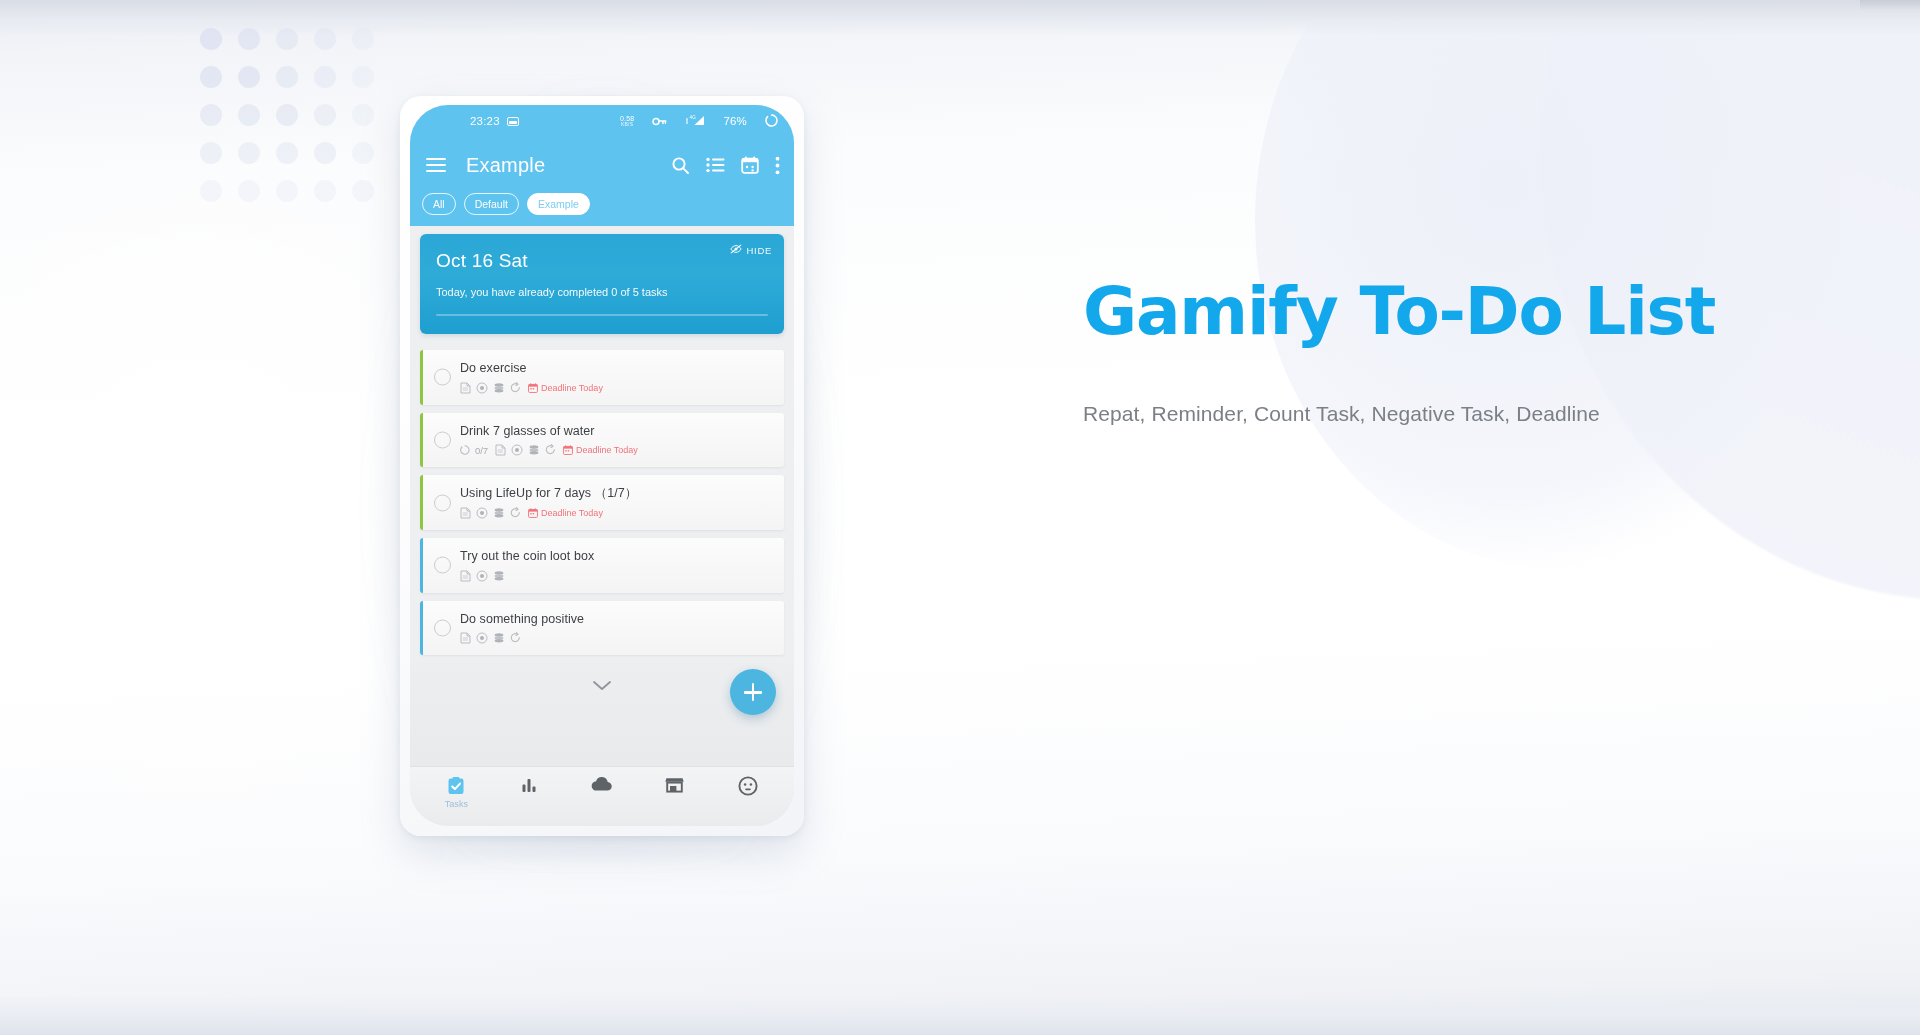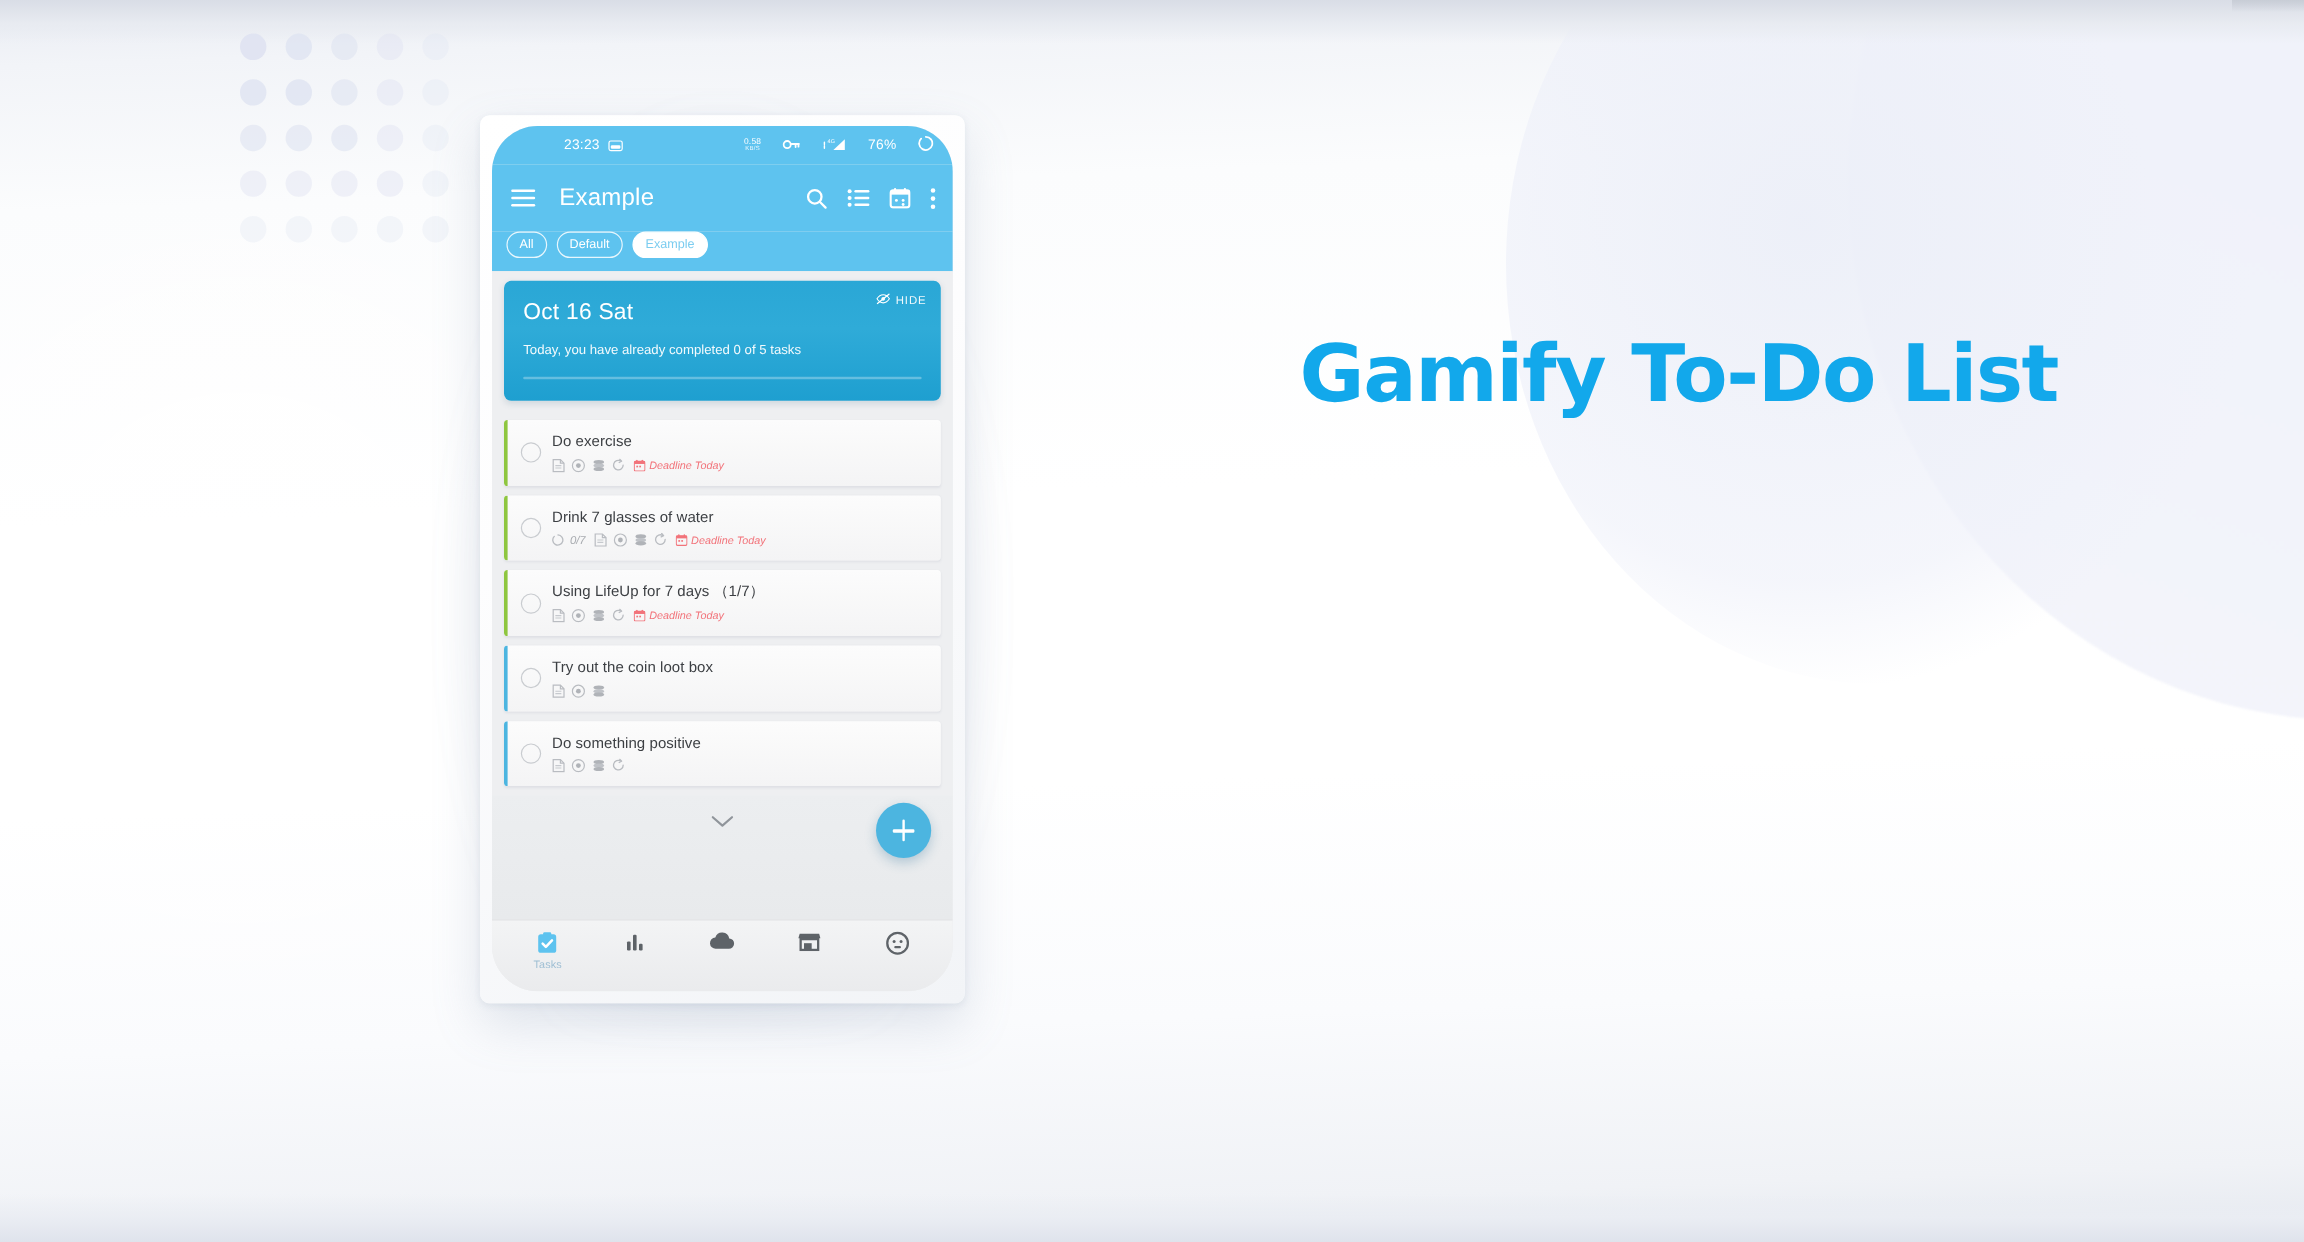--- a/index.html
+++ b/index.html
@@ -72,21 +72,21 @@
     z-index:3;
   }
   .phone-shadow {
     position:absolute; left:-26px; top:-8px; width:456px; height:762px;
     border-radius:62px;
     background:radial-gradient(ellipse at 50% 55%, rgba(120,140,170,.20) 0%, rgba(140,158,186,.10) 48%, rgba(255,255,255,0) 72%);
     filter:blur(14px);
   }
   .phone-body {
     position:absolute; inset:0;
-    border-radius:8px;
+    border-radius:21px;
     background:linear-gradient(150deg,#ffffff 0%,#fdfdfe 40%,#f2f4f7 100%);
     box-shadow:0 18px 42px rgba(110,130,160,.20), 0 2px 6px rgba(110,130,160,.12);
     padding:9px 10px 10px 10px;
   }
   .phone-screen {
     position:relative; width:100%; height:100%;
     border-radius:38px;
     overflow:hidden;
     background:#eceef0;
     display:flex; flex-direction:column;
@@ -226,21 +226,20 @@
   }
   .task-title {
     font-size:12.5px; color:#3c3f43;
     line-height:1.25; letter-spacing:.05px;
     white-space:nowrap;
   }
   .task-meta {
     margin-top:5px;
     display:flex; align-items:center; gap:5px;
     font-size:9px;
-    font-style:italic;
   }
   .task-meta svg { display:block; }
   .meta-count { font-size:9.5px; color:#a9acb1; margin-right:2px; letter-spacing:-.1px; }
   .deadline {
     display:flex; align-items:center; gap:3px;
     color:#f2737a; font-size:9px; margin-left:2px;
   }
 
   
   .list-footer {
@@ -731,13 +730,14 @@
             </div>
           </div>
       </div>
 
     </div>
   </div>
 </div>
 
 <div id="marketing">
   <h1 class="headline">Gamify To-Do List</h1>
+  <p class="subcopy">Repat, Reminder, Count Task, Negative Task, Deadline</p>
 </div>
 
 </body></html>

